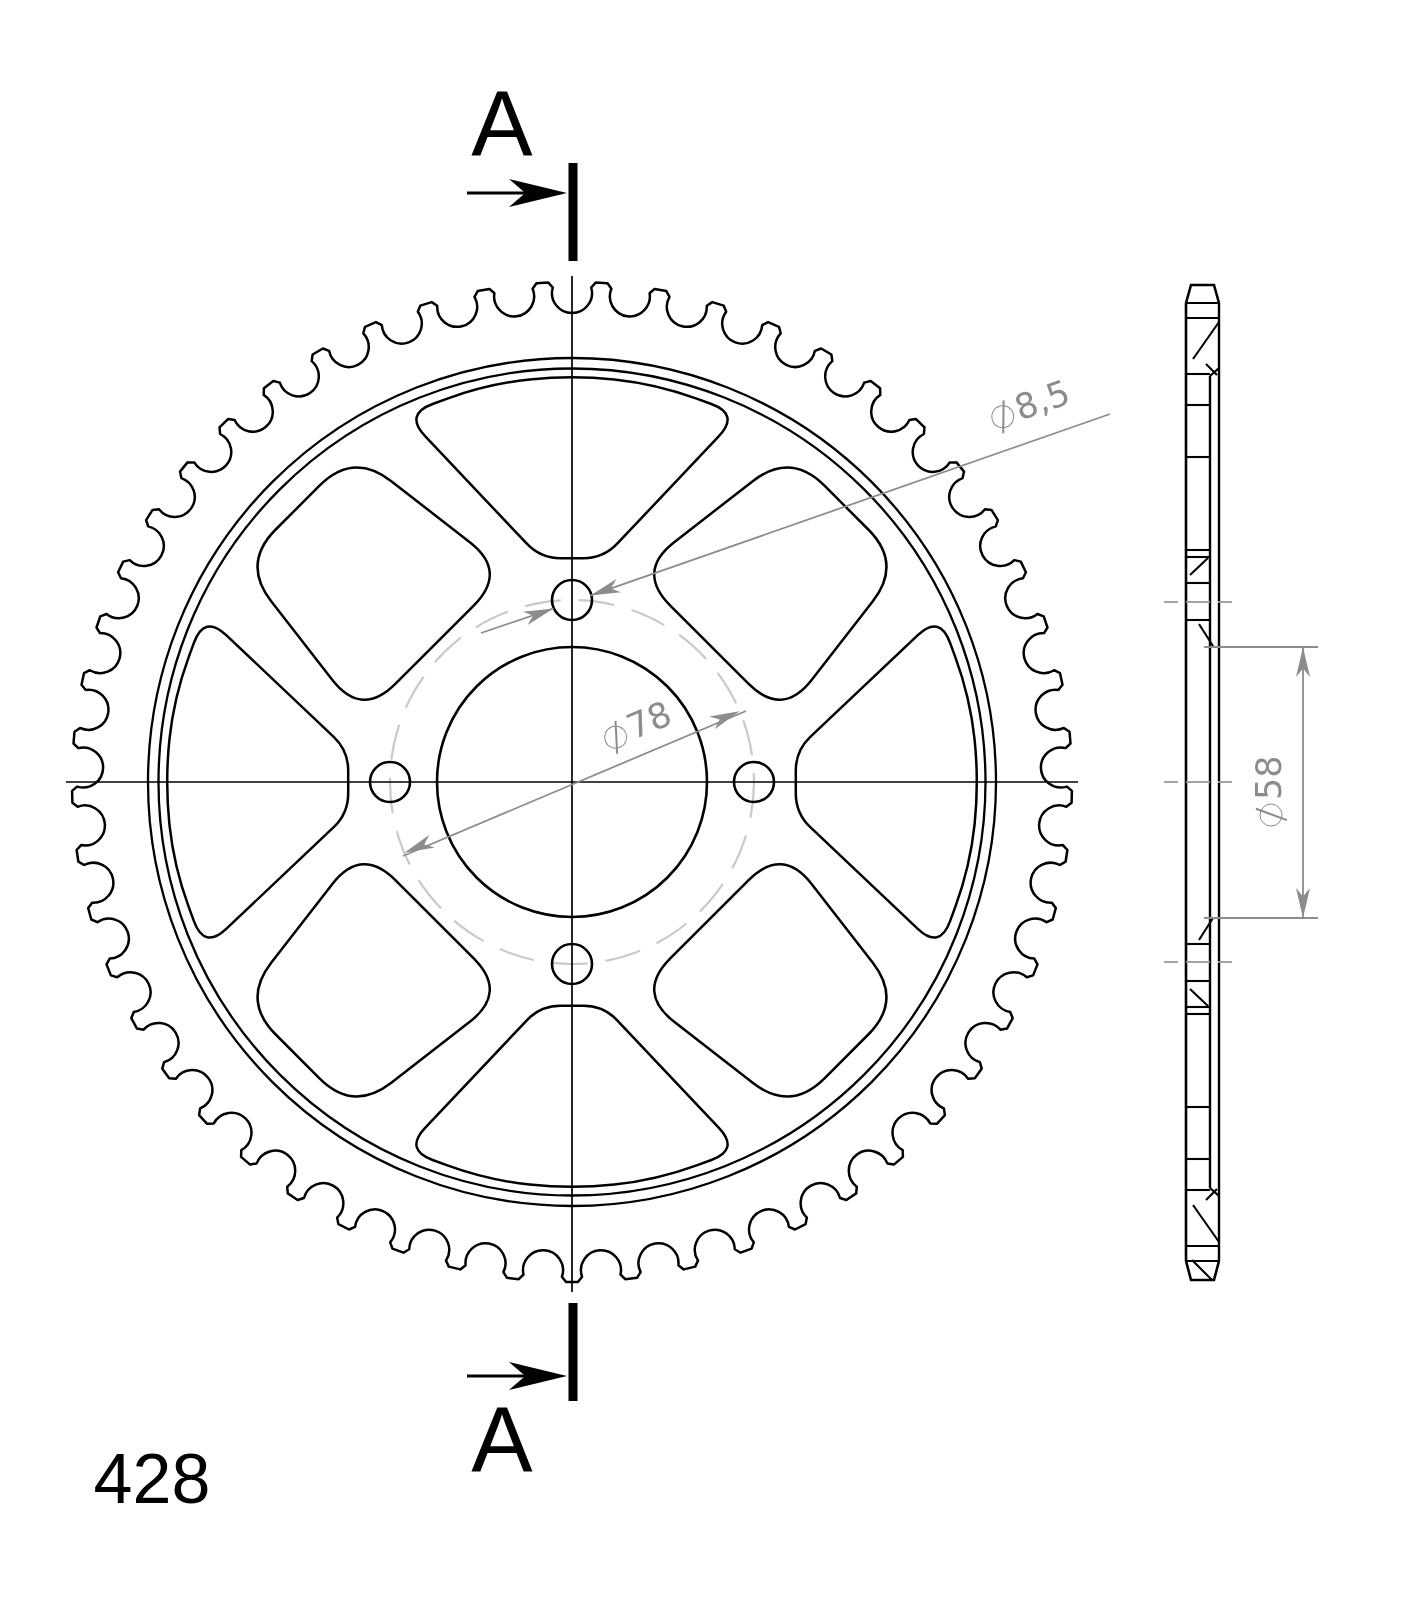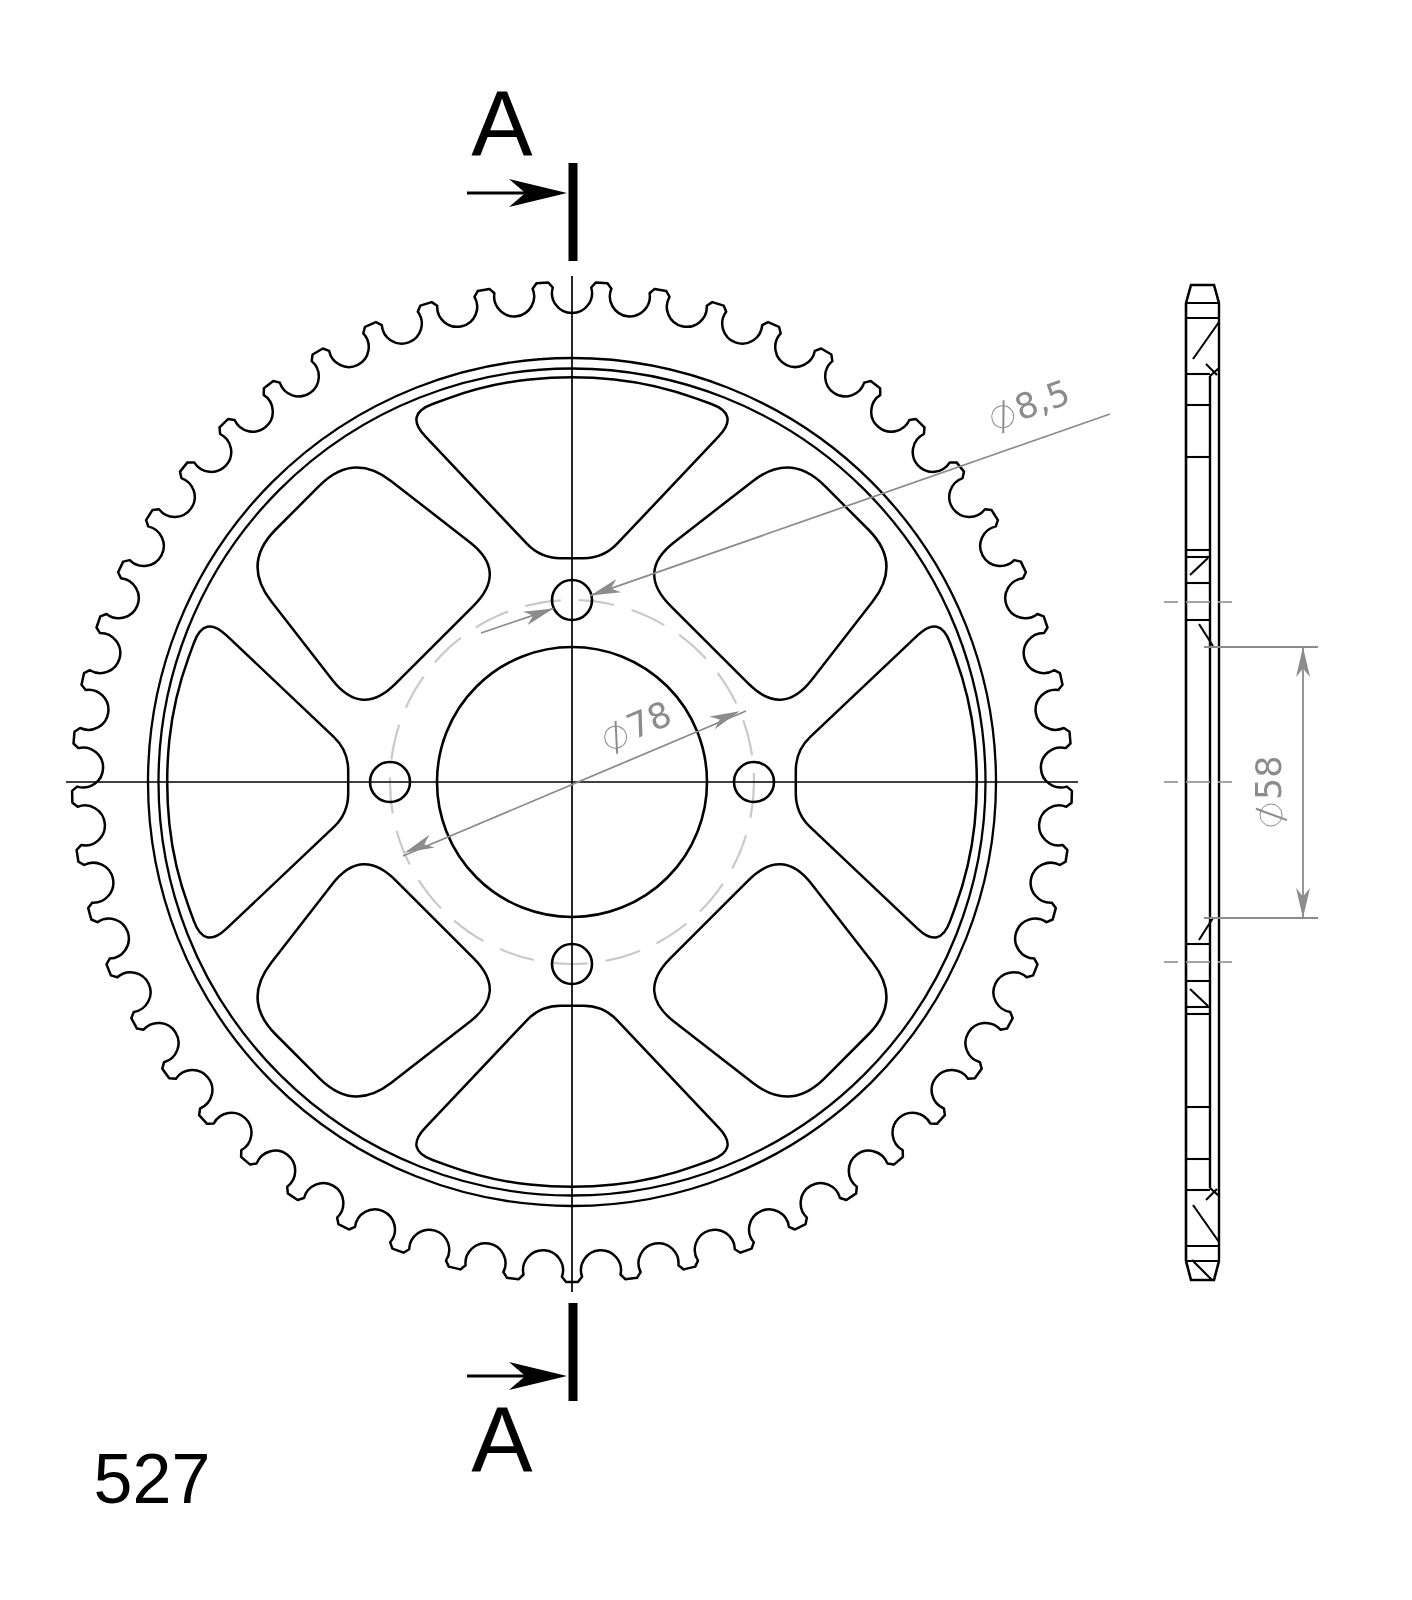--- a/index.html
+++ b/index.html
@@ -112,21 +112,21 @@
         <line x1="1303" y1="647" x2="1303" y2="918" stroke="#8c8c8c" stroke-width="1.8" fill="none"></line>
         <line x1="1204" y1="647" x2="1318" y2="647" stroke="#8c8c8c" stroke-width="1.8" fill="none"></line>
         <line x1="1204" y1="918" x2="1318" y2="918" stroke="#8c8c8c" stroke-width="1.8" fill="none"></line>
         <polygon points="1303,647 1310,677 1303,668.6 1296,677" fill="#8c8c8c" stroke="none"></polygon>
         <polygon points="1303,918 1296,888 1303,896.4 1310,888" fill="#8c8c8c" stroke="none"></polygon>
       </g>
     </svg>
 
   <div class="lbl" id="lbl-a-top">A</div>
   <div class="lbl" id="lbl-a-bottom">A</div>
-  <div class="lbl" id="lbl-428">527</div>
+  <div class="lbl" id="lbl-428">428</div>
 
   <div class="dim" id="dim-85">
     <span class="dia"></span><span>8,5</span>
   </div>
   <div class="dim" id="dim-78">
     <span class="dia"></span><span>78</span>
   </div>
   <div class="dim" id="dim-58">
     <span class="dia"></span><span>58</span>
   </div>

